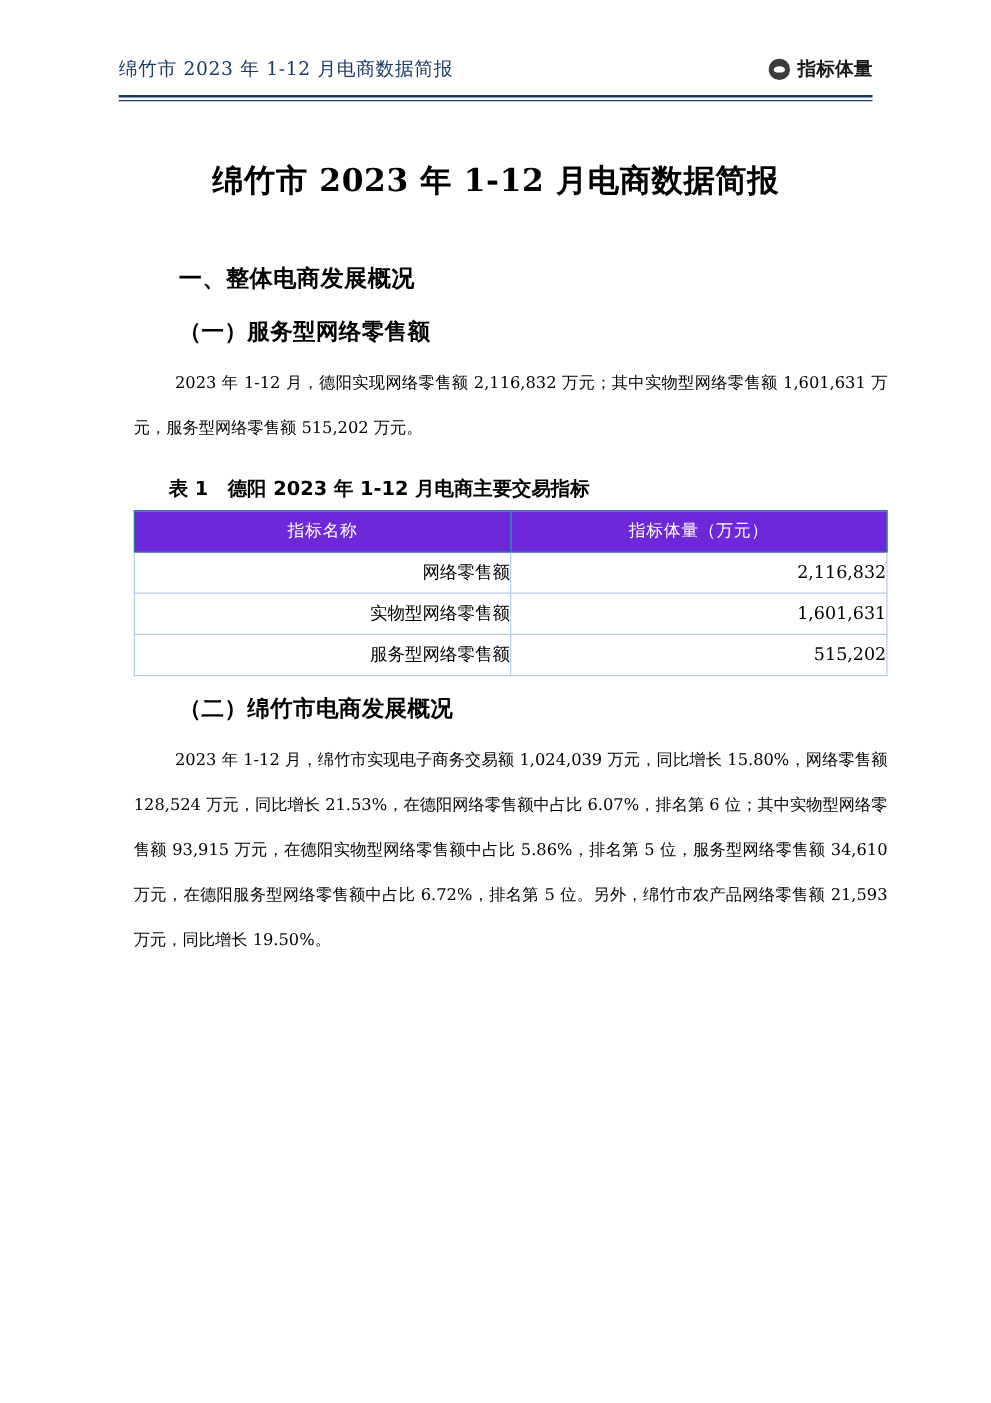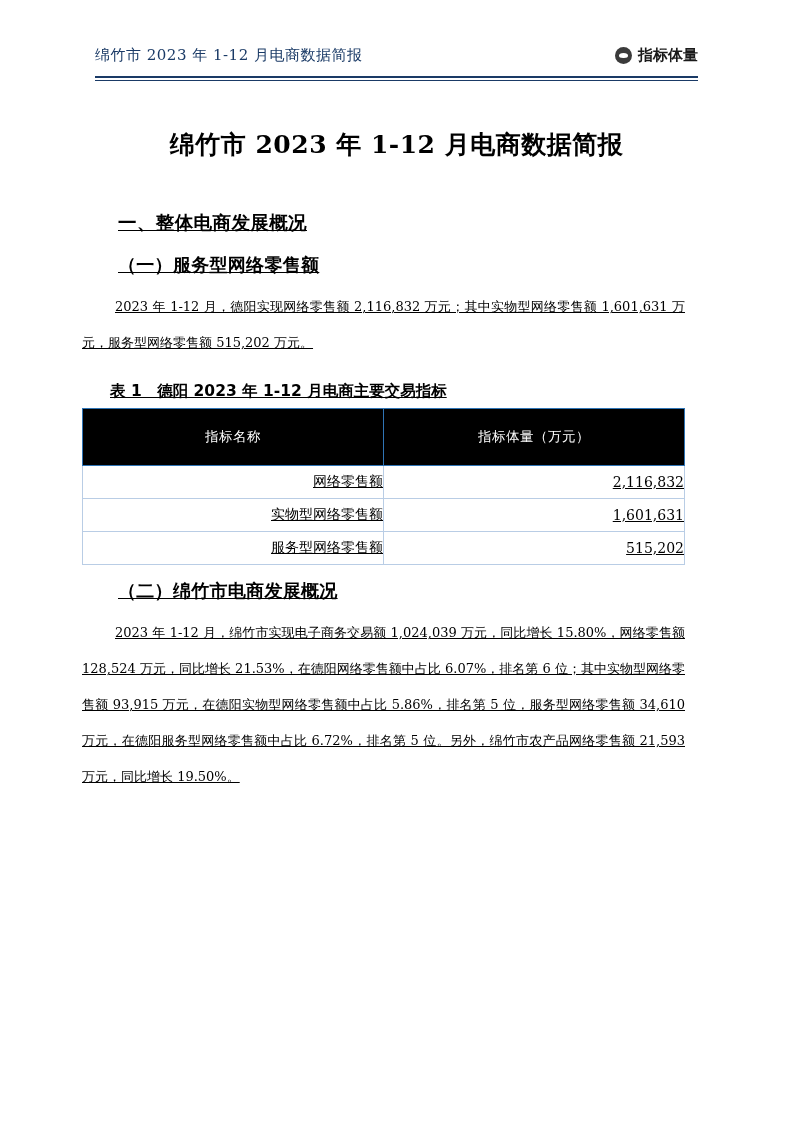--- a/index.html
+++ b/index.html
@@ -85,24 +85,23 @@
     text-align: center;
     font-size: 25px;
     font-weight: bold;
     color: #000000;
     letter-spacing: 0.5px;
   }
 
   
   .content {
     position: absolute;
-    left: 82px;
+    left: 107px;
     top: 200px;
     width: 603px;
-    text-decoration: underline;
   }
   h2.sec {
     margin: 0;
     padding: 10px 0 4px 0;
     font-size: 18.5px;
     font-weight: bold;
     text-indent: 36px;
     letter-spacing: 0.4px;
   }
   h3.subsec {
@@ -132,26 +131,26 @@
     text-indent: 28px;
     font-family: "DejaVu Sans", "Liberation Sans", sans-serif;
   }
   table.data {
     width: 100%;
     border-collapse: collapse;
     font-size: 14px;
     font-family: "DejaVu Serif", "Liberation Serif", serif;
   }
   table.data th {
-    background: #000000;
+    background: #6d28d9;
     color: #ffffff;
     font-weight: normal;
     font-family: "DejaVu Sans", "Liberation Sans", sans-serif;
     font-size: 13.5px;
-    padding: 19px 0;
+    padding: 7px 0;
     text-align: center;
     border: 1px solid #2f74b5;
     letter-spacing: 0.5px;
   }
   table.data td {
     padding: 7px 0;
     text-align: right;
     border: 1px solid #b9cde5;
     color: #000000;
     font-size: 14px;

